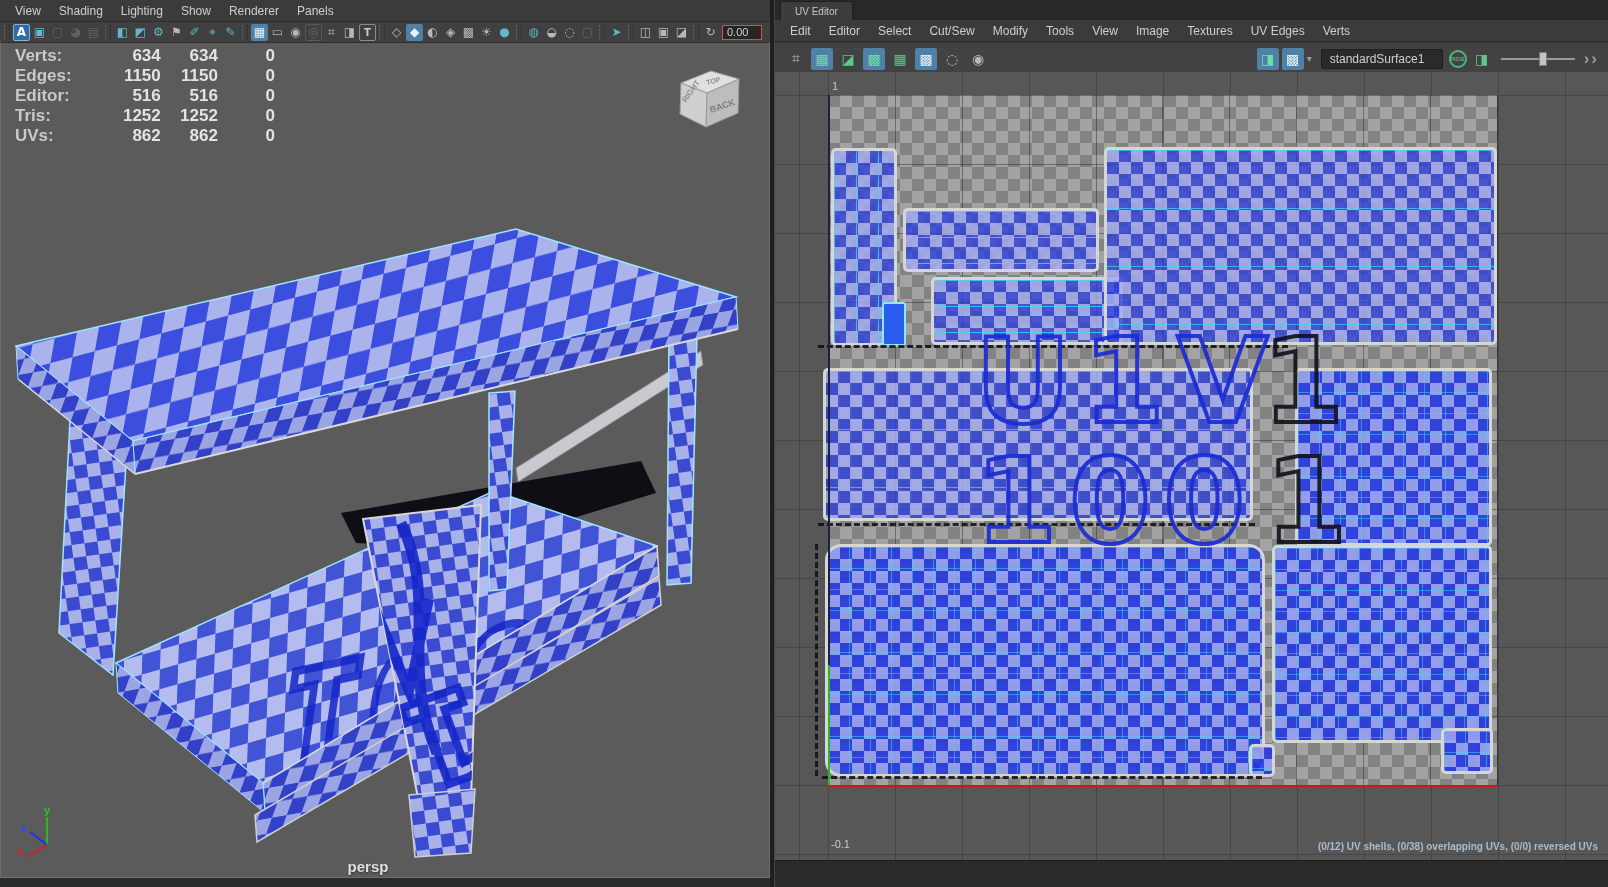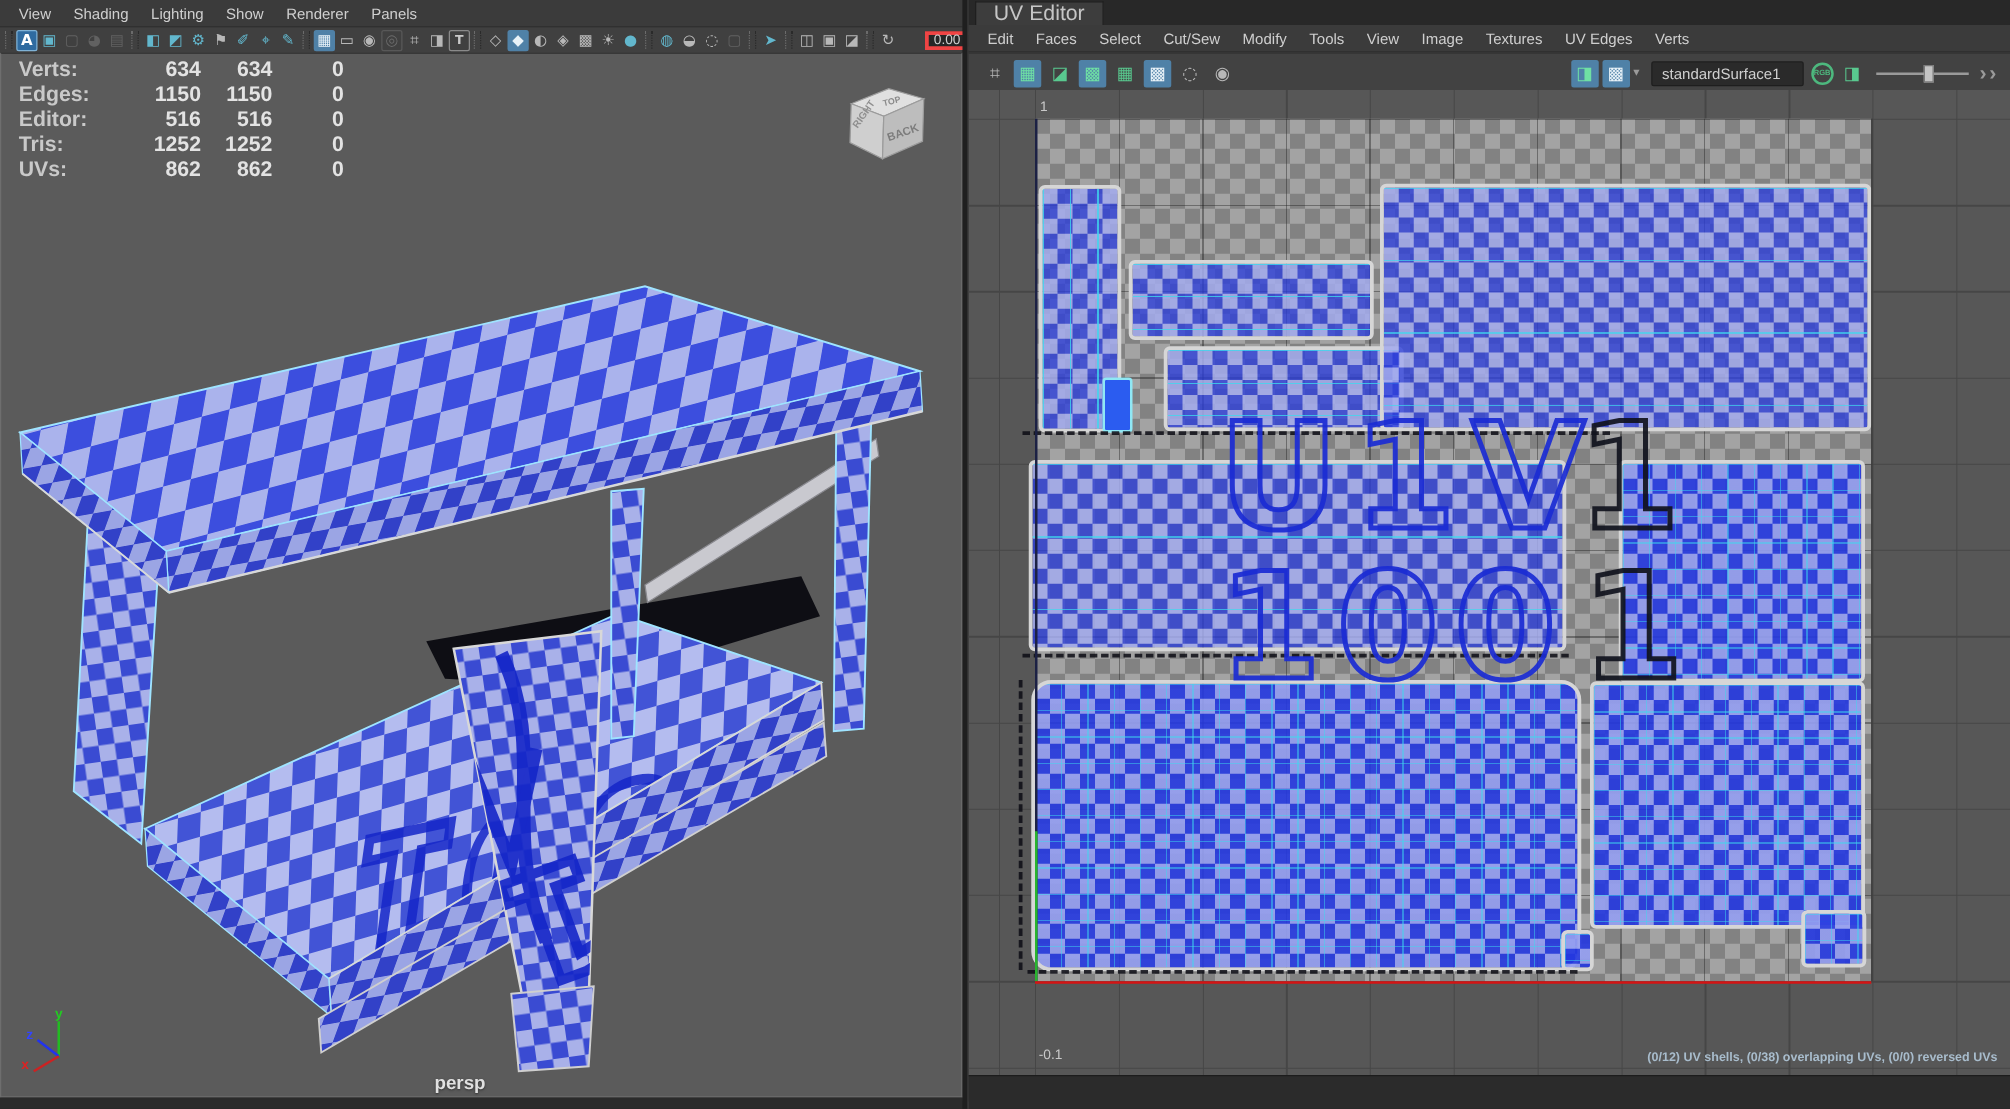--- a/index.html
+++ b/index.html
@@ -15,40 +15,40 @@
     font-family:"DejaVu Sans",sans-serif;font-size:12px;color:#b8b8b8;border-radius:2px;flex:0 0 auto;}
   .icon.teal{color:#62b7cd;}
   .icon.dim{color:#616161;}
   .icon.dim-box{color:#6a6a6a;border:1px solid #585858;}
   .icon.active{background:#4f81a7;color:#e8f2f8;}
   .icon.active-letter{background:#2f6ba0;color:#fff;font-weight:bold;border:1px solid #7fb2d6;}
   .icon.plain-letter{color:#c9c9c9;font-weight:bold;border:1px solid #8a8a8a;font-size:10px;}
   .icon.green{color:#59c98f;}
   .icon.active-green,.icon.active-green-box{background:#4f81a7;color:#6fe0a4;}
   .grip{width:6px;height:14px;margin:0 2px;border-left:1px dotted #6b6b6b;border-right:1px dotted #2a2a2a;flex:0 0 auto;}
-  .tool-field{min-width:40px;height:15px;background:#262626;border:3px solid #ef4444;color:#cfcfcf;
-    font-size:11px;display:inline-flex;align-items:center;padding:0 4px;margin-left:20px;}
+  .tool-field{min-width:40px;height:15px;background:#262626;border:1px solid #ef4444;color:#cfcfcf;
+    font-size:11px;display:inline-flex;align-items:center;padding:0 4px;margin-left:2px;}
   #viewport{position:absolute;left:0;top:42px;width:770px;height:836px;background:#5b5b5b;
     border:1px solid #6e6e6e;border-top-color:#2e2e2e;overflow:hidden;}
   #bottom-strip-left{position:absolute;left:0;top:878px;width:770px;height:9px;background:#2b2b2b;}
   
   #stats-hud{position:absolute;left:14px;top:3px;width:260px;}
   .stat-row{display:flex;height:20px;align-items:center;font-size:17px;font-weight:bold;color:#d6d6d6;}
   .stat-label{width:90px;color:#c9c9c9;}
   .stat-val{width:58px;text-align:right;color:#e3e3e3;}
   #persp-label{position:absolute;left:0;right:34px;bottom:2px;text-align:center;color:#e0e0e0;
     font-size:15px;font-weight:bold;text-shadow:0 1px 2px rgba(0,0,0,.5);}
   #view-cube{position:absolute;right:22px;top:22px;}
   #axis-gizmo{position:absolute;left:14px;bottom:16px;}
   
   #divider{position:absolute;left:770px;top:0;width:5px;height:887px;background:#1f1f1f;border-right:1px solid #454545;}
   
   #right-pane{left:775px;width:833px;background:#282828;}
   #tabstrip{height:20px;background:#282828;display:flex;align-items:flex-end;}
-  #uv-tab{height:19px;background:#3d3d3d;color:#c6c6c6;font-size:17px;display:flex;align-items:center;
+  #uv-tab{height:19px;background:#3d3d3d;color:#c6c6c6;font-size:10px;display:flex;align-items:center;
     padding:0 14px;margin-left:5px;border:1px solid #1f1f1f;border-bottom:none;}
   #uv-toolbar{height:32px;background:#424242;display:flex;align-items:center;padding:0 10px;gap:4px;border-top:1px solid #333;}
   #uv-toolbar .icon{width:22px;height:22px;font-size:14px;}
   #mat-field{width:122px;height:20px;background:#2a2a2a;border:1px solid #1e1e1e;border-radius:2px;
     color:#cfcfcf;font-size:12px;display:flex;align-items:center;padding:0 8px;margin:0 6px;}
   .caret{color:#9a9a9a;font-size:10px;padding:0 3px;}
   #rgb-icon{width:18px;height:18px;border:2px solid #4db87e;border-radius:50%;color:#4db87e;
     font-size:6px;font-weight:bold;display:flex;align-items:center;justify-content:center;}
   #tex-slider{width:74px;height:18px;display:flex;align-items:center;position:relative;margin:0 8px;}
   #tex-slider .track{width:100%;height:2px;background:#9a9a9a;}
@@ -282,21 +282,21 @@
 </div>
 
 <div id="divider"></div>
 
 <div id="right-pane" class="pane">
   <div id="tabstrip">
     <div id="uv-tab">UV Editor</div>
   </div>
   <div class="menubar">
       <span class="menu-item">Edit</span>
-      <span class="menu-item">Faces</span>
+      <span class="menu-item">Editor</span>
       <span class="menu-item">Select</span>
       <span class="menu-item">Cut/Sew</span>
       <span class="menu-item">Modify</span>
       <span class="menu-item">Tools</span>
       <span class="menu-item">View</span>
       <span class="menu-item">Image</span>
       <span class="menu-item">Textures</span>
       <span class="menu-item">UV Edges</span>
       <span class="menu-item">Verts</span>
     </div>

